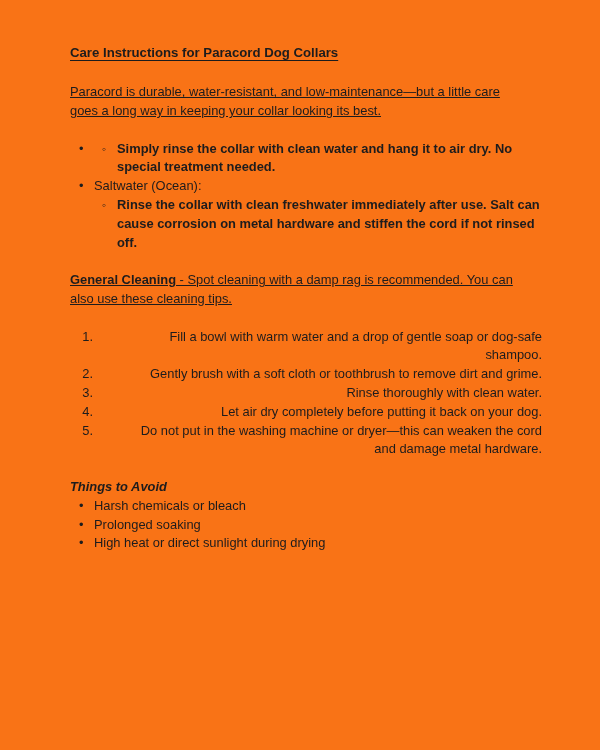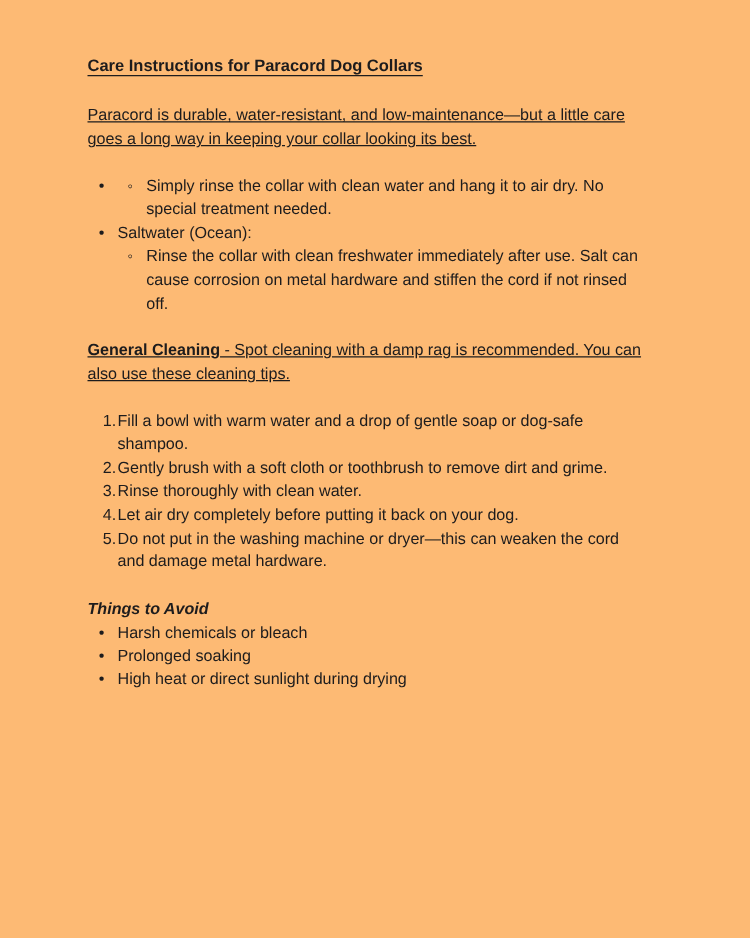--- a/index.html
+++ b/index.html
@@ -6,21 +6,21 @@
     margin: 0;
     padding: 0;
     background: #ffffff;
   }
   .page {
     position: relative;
     box-sizing: border-box;
     width: 600px;
     height: 750px;
     padding: 44px 58px 0 70px;
-    background: #fdba74;
+    background: #f97316;
     color: #1d1c1d;
     font-family: "Liberation Sans", sans-serif;
     font-size: 12.9px;
     line-height: 18.8px;
     overflow: hidden;
   }
   .t { white-space: pre; }           
   .title {
     font-size: 13.2px;
     line-height: 18.8px;
@@ -37,36 +37,37 @@
   ul.l1, ol.steps {
     list-style: none;
     margin: 0 0 18.8px 0;
     padding: 0 0 0 24px;
   }
   ul.l1.last { margin-bottom: 0; }
   ul.l2 {
     list-style: none;
     margin: 0;
     padding: 0 0 0 23px;
+    font-weight: bold;
   }
   li { position: relative; }
   ul.l1 > li::before {
     content: "\2022";
     position: absolute;
     left: -15px;
     top: 0;
   }
   ul.l2 > li::before {
     content: "\25E6";
     position: absolute;
     left: -15px;
     top: 0;
     font-size: 12px;
   }
-  ol.steps { counter-reset: n; }
+  ol.steps { counter-reset: n; text-align: right; }
   ol.steps > li { counter-increment: n; }
   ol.steps > li::before {
     content: counter(n) ".";
     position: absolute;
     left: -1px;
     transform: translateX(-100%);
     top: 0;
   }
 </style>
 </head>

